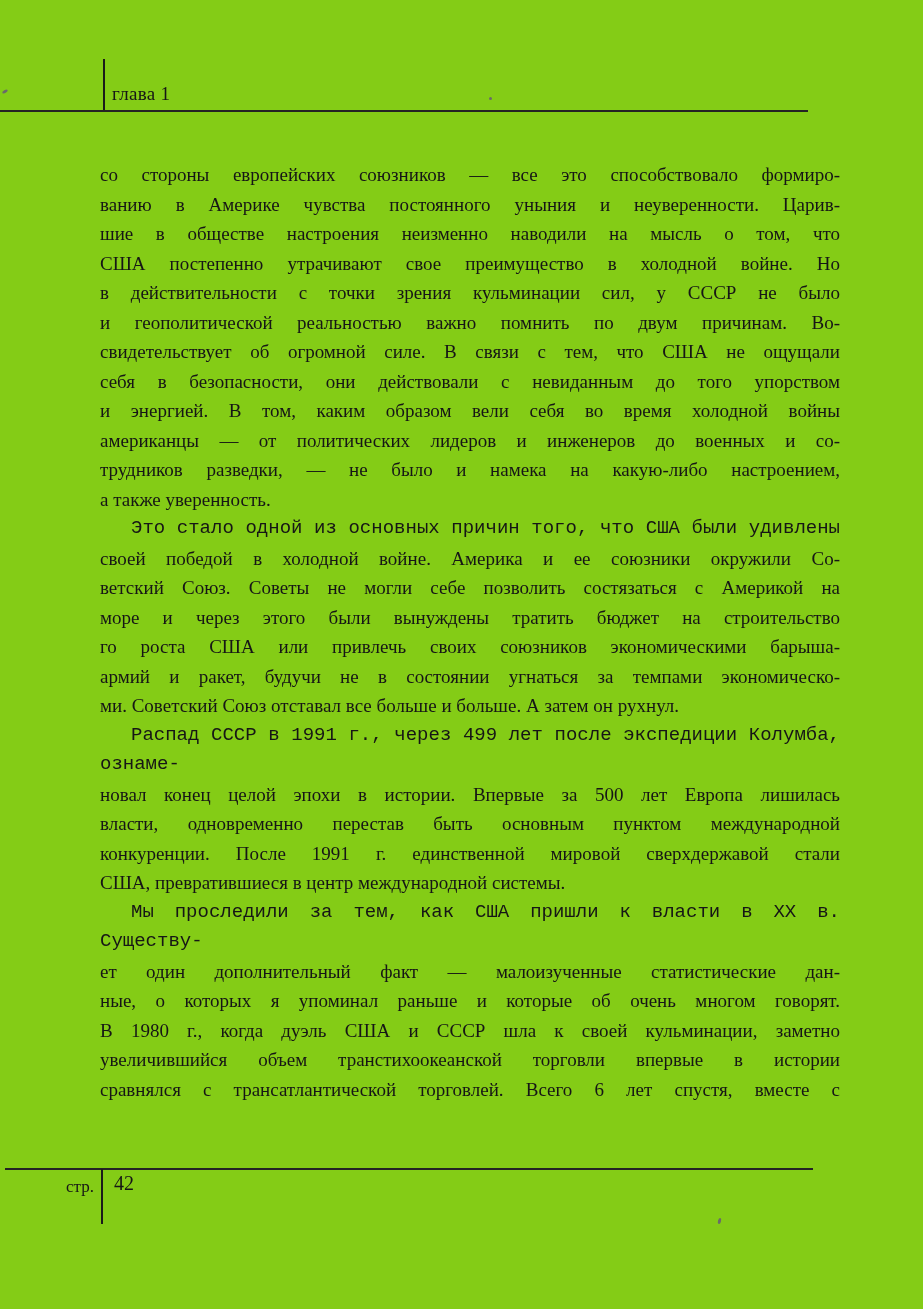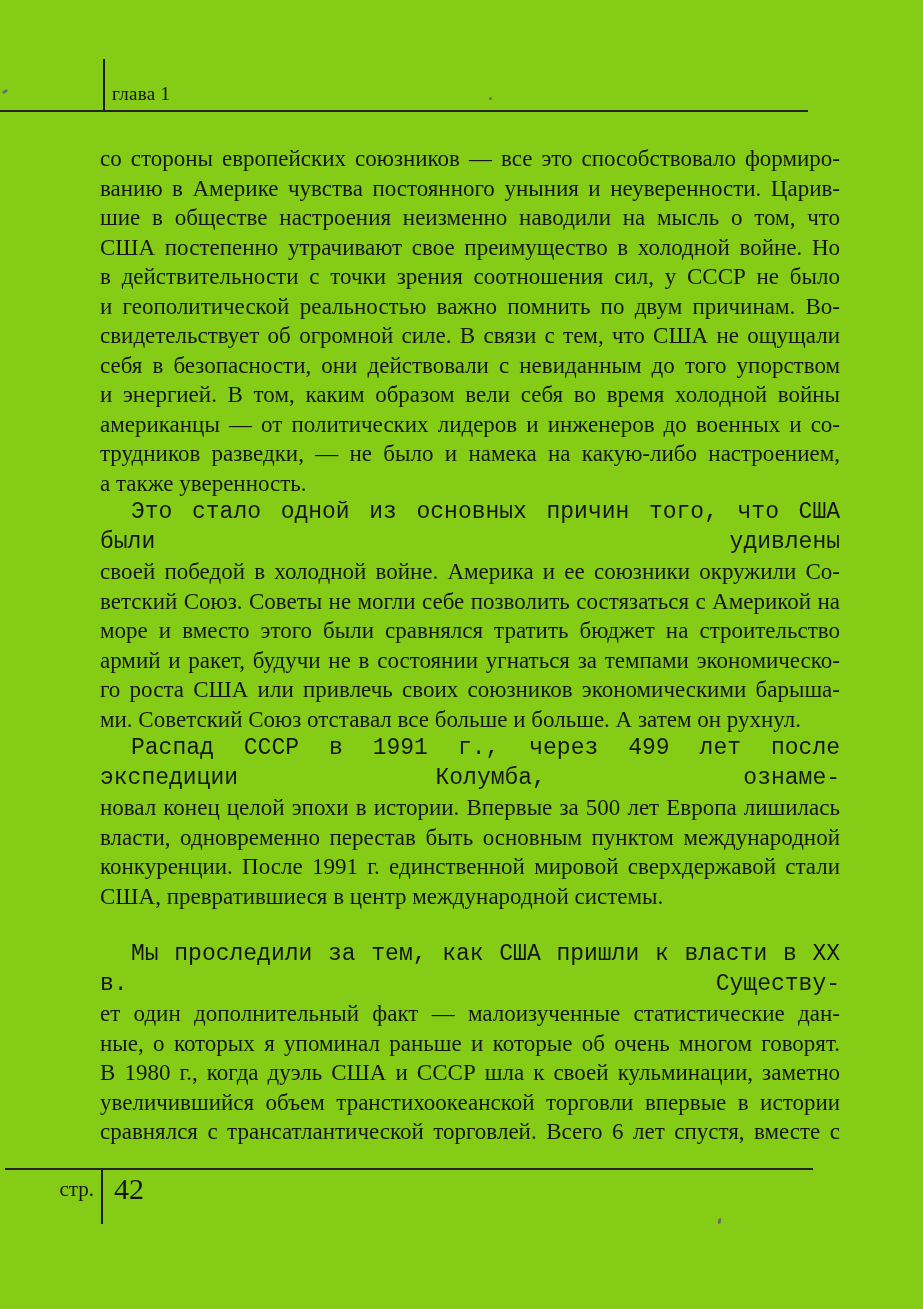--- a/index.html
+++ b/index.html
@@ -13,34 +13,34 @@
   }
   .page { position:absolute; left:0; top:0; width:923px; height:1309px; background:#84cc16;padding-left:24px; }
 
   
   .header-vline { position:absolute; left:103px; top:59px; width:2px; height:52px; background:#1b1b1b; }
   .chapter-label { position:absolute; left:112px; top:83px; font-size:19px; letter-spacing:0.3px; }
   .header-rule { position:absolute; left:0px; top:110px; width:808px; height:2px; background:#242424; }
 
   
   .body-text {
-    position:absolute; left:100px; top:144px; width:740px;
-    font-size:23px; line-height:29.5px;
+    position:absolute; left:100px; top:160px; width:740px;
+    font-size:19px; line-height:29.5px;
   }
   .para { margin:0; }
-  .para.gap-before { margin-top:29px; }
+  .para.gap-before { }
   .line { text-align:justify; text-align-last:justify; white-space:normal; }
   .line.last { text-align-last:left; }
   .line.indent { text-indent:31px;font-family:Liberation Mono, monospace; }
 
   
   .footer-rule { position:absolute; left:5px; top:1168px; width:808px; height:2px; background:#242424; }
-  .page-label { position:absolute; left:0px; top:1177px; width:94px; text-align:right; font-size:21px; }
+  .page-label { position:absolute; left:0px; top:1177px; width:94px; text-align:right; font-size:17px; }
   .footer-vline { position:absolute; left:101px; top:1169px; width:2px; height:55px; background:#1b1b1b; }
-  .page-number { position:absolute; left:114px; top:1172px; font-size:30px; }
+  .page-number { position:absolute; left:114px; top:1172px; font-size:20px; }
 
   
   .speck { position:absolute; background:#6a6a6a; border-radius:50%; }
   .speck-a { left:2px;  top:90px;  width:6px; height:3px; transform:rotate(-30deg); }
   .speck-b { left:489px; top:97px;  width:3px; height:3px; }
   .speck-c { left:718px; top:1218px; width:3px; height:6px; transform:rotate(15deg); }
 </style>
 </head>
 <body>
 
@@ -51,36 +51,36 @@
     <div class="chapter-label">глава 1</div>
     <div class="header-rule"></div>
   </div>
 
   <div class="body-text" id="body-text">
       <div class="para">
         <div class="line">со стороны европейских союзников — все это способствовало формиро-</div>
         <div class="line">ванию в Америке чувства постоянного уныния и неуверенности. Царив-</div>
         <div class="line">шие в обществе настроения неизменно наводили на мысль о том, что</div>
         <div class="line">США постепенно утрачивают свое преимущество в холодной войне. Но</div>
-        <div class="line">в действительности с точки зрения соотношения сил, у СССР не было</div>
+        <div class="line">в действительности с точки зрения кульминации сил, у СССР не было</div>
         <div class="line">и геополитической реальностью важно помнить по двум причинам. Во-</div>
         <div class="line">свидетельствует об огромной силе. В связи с тем, что США не ощущали</div>
         <div class="line">себя в безопасности, они действовали с невиданным до того упорством</div>
         <div class="line">и энергией. В том, каким образом вели себя во время холодной войны</div>
         <div class="line">американцы — от политических лидеров и инженеров до военных и со-</div>
         <div class="line">трудников разведки, — не было и намека на какую-либо настроением,</div>
         <div class="line last">а также уверенность.</div>
       </div>
       <div class="para">
         <div class="line indent">Это стало одной из основных причин того, что США были удивлены</div>
         <div class="line">своей победой в холодной войне. Америка и ее союзники окружили Со-</div>
         <div class="line">ветский Союз. Советы не могли себе позволить состязаться с Америкой на</div>
-        <div class="line">море и вместо этого были сравнялся тратить бюджет на строительство</div>
+        <div class="line">море и через этого были вынуждены тратить бюджет на строительство</div>
+        <div class="line">го роста США или привлечь своих союзников экономическими барыша-</div>
         <div class="line">армий и ракет, будучи не в состоянии угнаться за темпами экономическо-</div>
-        <div class="line">го роста США или привлечь своих союзников экономическими барыша-</div>
         <div class="line last">ми. Советский Союз отставал все больше и больше. А затем он рухнул.</div>
       </div>
       <div class="para">
         <div class="line indent">Распад СССР в 1991 г., через 499 лет после экспедиции Колумба, ознаме-</div>
         <div class="line">новал конец целой эпохи в истории. Впервые за 500 лет Европа лишилась</div>
         <div class="line">власти, одновременно перестав быть основным пунктом международной</div>
         <div class="line">конкуренции. После 1991 г. единственной мировой сверхдержавой стали</div>
         <div class="line last">США, превратившиеся в центр международной системы.</div>
       </div>
       <div class="para gap-before">

